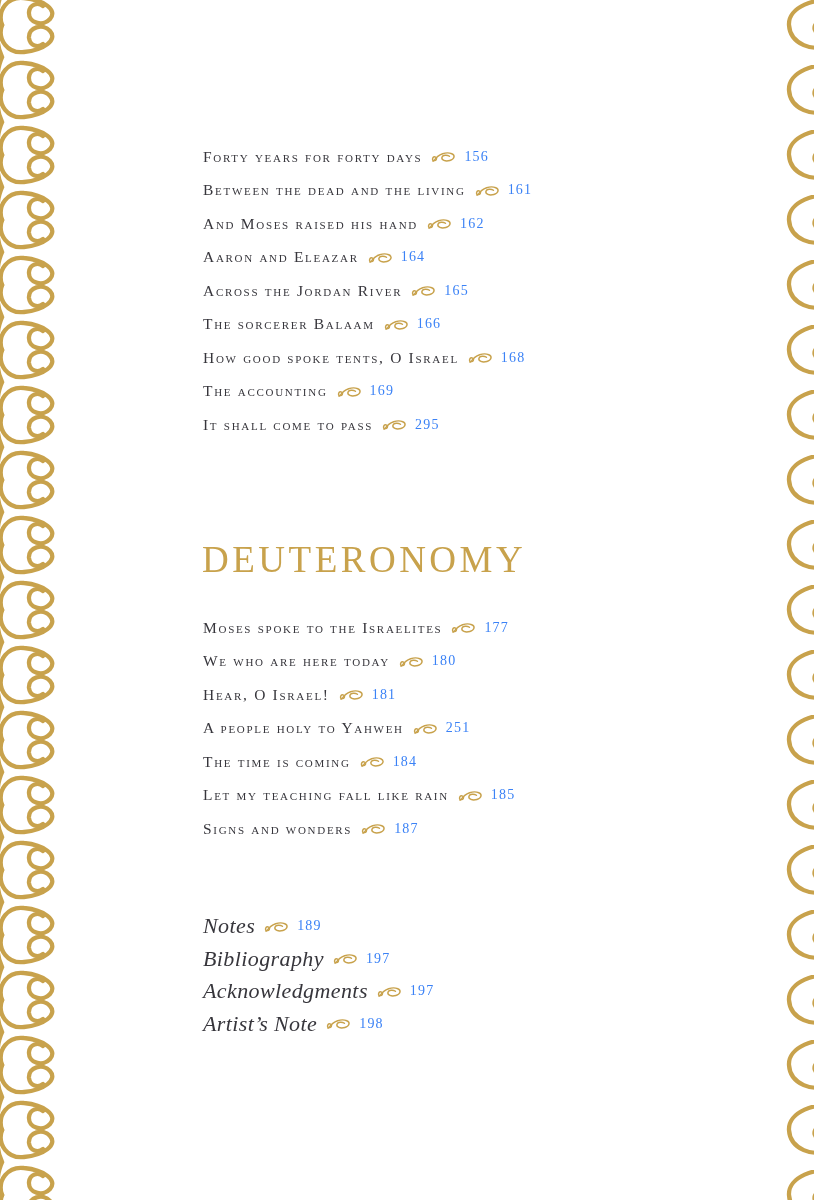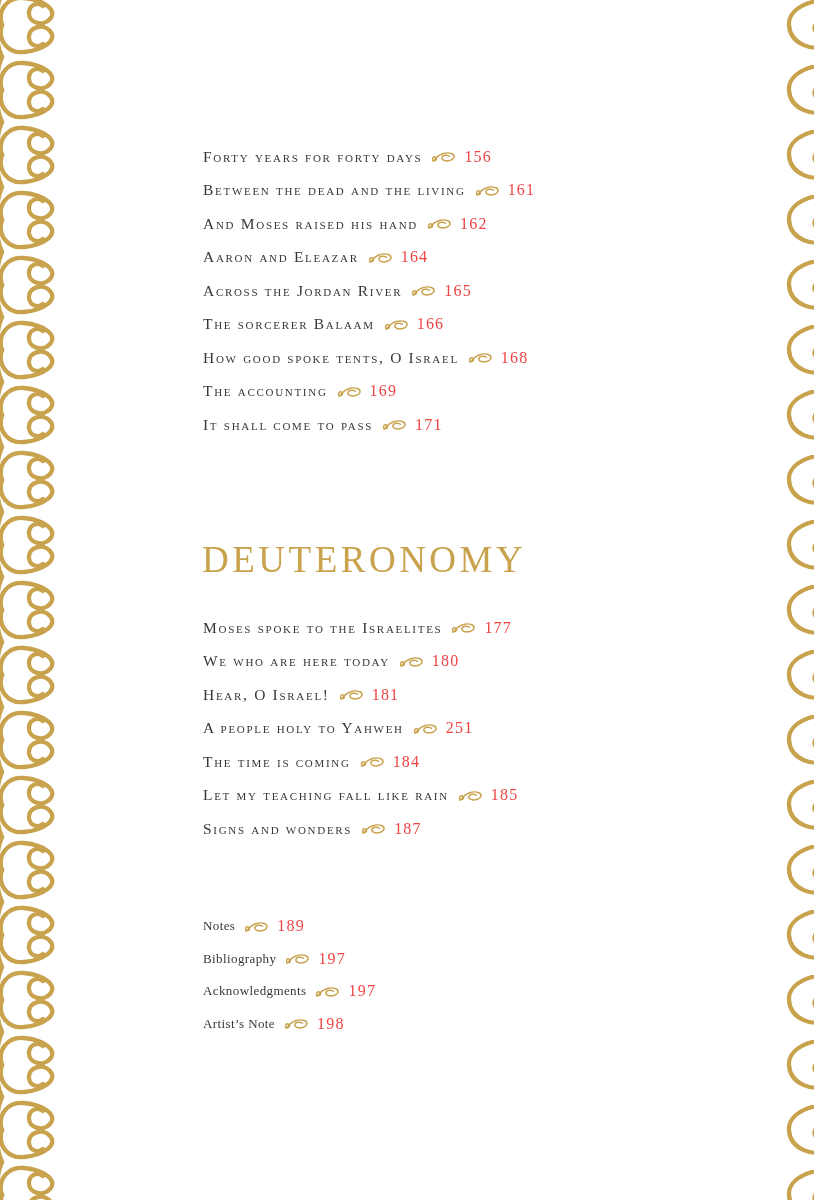--- a/index.html
+++ b/index.html
@@ -29,27 +29,28 @@
   }
   .toc-list.backmatter .toc-item { height: 32.5px; }
 
   .entry-title {
     font-variant: small-caps;
     font-size: 15.5px;
     letter-spacing: 1.7px;
     color: #37363c;
   }
   .entry-page {
-    font-size: 16px;
+    font-size: 14px;
     letter-spacing: 1.2px;
-    color: #ef4444;
+    color: #3b82f6;
   }
   .toc-list.backmatter .entry-title {
     font-variant: normal;
-    font-size: 13px;
+    font-style: italic;
+    font-size: 22px;
     letter-spacing: 0.4px;
   }
   .orn {
     display: inline-flex;
     align-items: center;
     margin: 2px 8px 0 9px;
   }
 
   .section-heading {
     position: absolute;
@@ -207,21 +208,21 @@
       <div class="toc-item">
         <span class="entry-title">It shall come to pass</span>
         <span class="orn">
           <svg width="25" height="13" viewBox="0 0 26 13">
             <g fill="none" stroke="#c8a24c" stroke-width="1.5" stroke-linecap="round">
               <path d="M2.2,10.5 C0.4,7.2 2.8,4.6 5,6.2 C6.8,7.5 5.2,10.4 2.8,9.6"></path>
               <path d="M3.4,9.6 C7.6,2.4 16.4,0.4 21.6,2.6 C25.4,4.2 24.6,8.2 19.6,9.6 C14.8,10.9 10.6,9.2 11.4,6.2 C12,3.8 16.6,3.4 19.2,5.2"></path>
             </g>
           </svg>
         </span>
-        <span class="entry-page">171</span>
+        <span class="entry-page">295</span>
       </div>
     </div>
 
   <div class="section-heading">DEUTERONOMY</div>
 
   <div class="toc-list deuteronomy">
 
       <div class="toc-item">
         <span class="entry-title">Moses spoke to the Israelites</span>
         <span class="orn">

